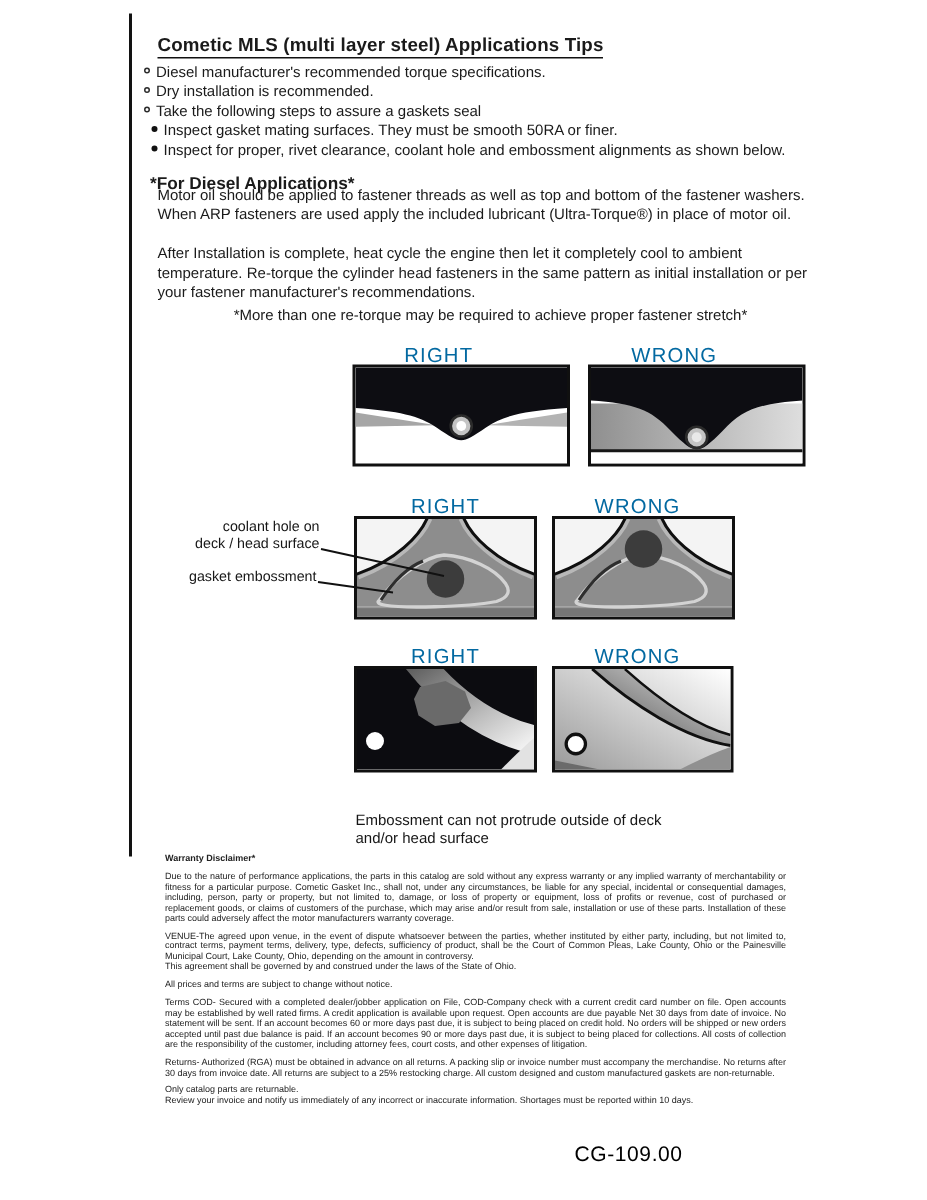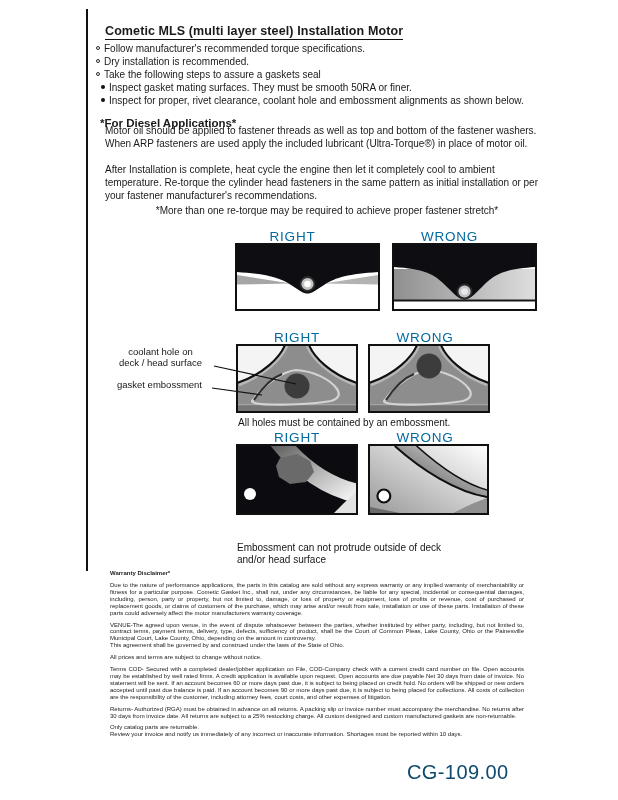--- a/index.html
+++ b/index.html
@@ -30,45 +30,45 @@
     margin-right:4px; position:relative; top:-2px;
   }
 
   .h2 { font-size:11.5px; font-weight:bold; }
   .body-p { font-size:10px; line-height:13.2px; width:444px; }
 
   .dg-label { font-size:13.5px; letter-spacing:0.8px; text-align:center; color:#0369a1; }
   .dg-box { border:2px solid #101010; background:#fff; }
   .dg-box svg { display:block; width:100%; height:100%; }
   .dg-caption { font-size:10px; line-height:12px; white-space:pre-line; color:#161616; }
-  .annot { font-size:9.5px; line-height:11px; text-align:center; white-space:pre-line; color:#161616; }
+  .annot { font-size:9.5px; line-height:11px; text-align:right; white-space:pre-line; color:#161616; }
 
   .disclaimer { width:414px; color:#222222; }
   .disclaimer h3 { font-size:6px; font-weight:bold; margin-bottom:6px; }
   .disclaimer p {
     font-size:6px; line-height:6.9px; margin-bottom:5px;
     white-space:pre-line; text-align:justify;
   }
-  .page-code { font-size:20px; color:#0c4a6e; letter-spacing:0.4px;margin-left:24px; }
+  .page-code { font-size:14px; color:#000000; letter-spacing:0.4px; }
 </style>
 </head>
 <body>
 
 <div class="page">
 
   <div class="abs margin-line" style="left:86px; top:9px; height:562px;"></div>
 
   <div class="abs" style="left:105px; top:21px;">
-    <span class="title">Cometic MLS (multi layer steel) Installation Motor</span>
+    <span class="title">Cometic MLS (multi layer steel) Applications Tips</span>
   </div>
 
   <div class="abs tips" style="left:96px; top:42px;">
     <div class="tip-row">
       <span class="bullet-o"></span>
-      <span>Follow manufacturer's recommended torque specifications.</span>
+      <span>Diesel manufacturer's recommended torque specifications.</span>
     </div>
     <div class="tip-row">
       <span class="bullet-o"></span>
       <span>Dry installation is recommended.</span>
     </div>
     <div class="tip-row">
       <span class="bullet-o"></span>
       <span>Take the following steps to assure a gaskets seal</span>
     </div>
     <div class="tip-row indent">
@@ -152,21 +152,20 @@
       <path d="M16,54 C24,42 34,32 44,28" stroke="#2e2e2e" stroke-width="2" fill="none"></path>
       <circle cx="59" cy="20" r="12.5" fill="#3c3c3c"></circle>
     </svg>
   </div>
 
   <svg class="abs" style="left:108px; top:344px; width:200px; height:60px; pointer-events:none;" viewBox="0 0 200 60">
     <line x1="106" y1="22" x2="188" y2="40" stroke="#111" stroke-width="1.2"></line>
     <line x1="104" y1="44" x2="154" y2="51" stroke="#111" stroke-width="1.2"></line>
   </svg>
 
-  <div class="abs dg-caption" style="left:238px; top:417px;">All holes must be contained by an embossment.</div>
 
   <div class="abs dg-label" style="left:236px; top:430px; width:122px;">RIGHT</div>
   <div class="abs dg-label" style="left:364px; top:430px; width:122px;">WRONG</div>
 
   <div class="abs dg-box" style="left:236px; top:444px; width:122px; height:71px;">
     <svg viewBox="0 0 118 67" preserveAspectRatio="none">
       <defs>
         <linearGradient id="g3r" x1="0" y1="0" x2="1" y2="1">
           <stop offset="0" stop-color="#5a5a5a"></stop>
             <stop offset="0.6" stop-color="#bdbdbd"></stop>

